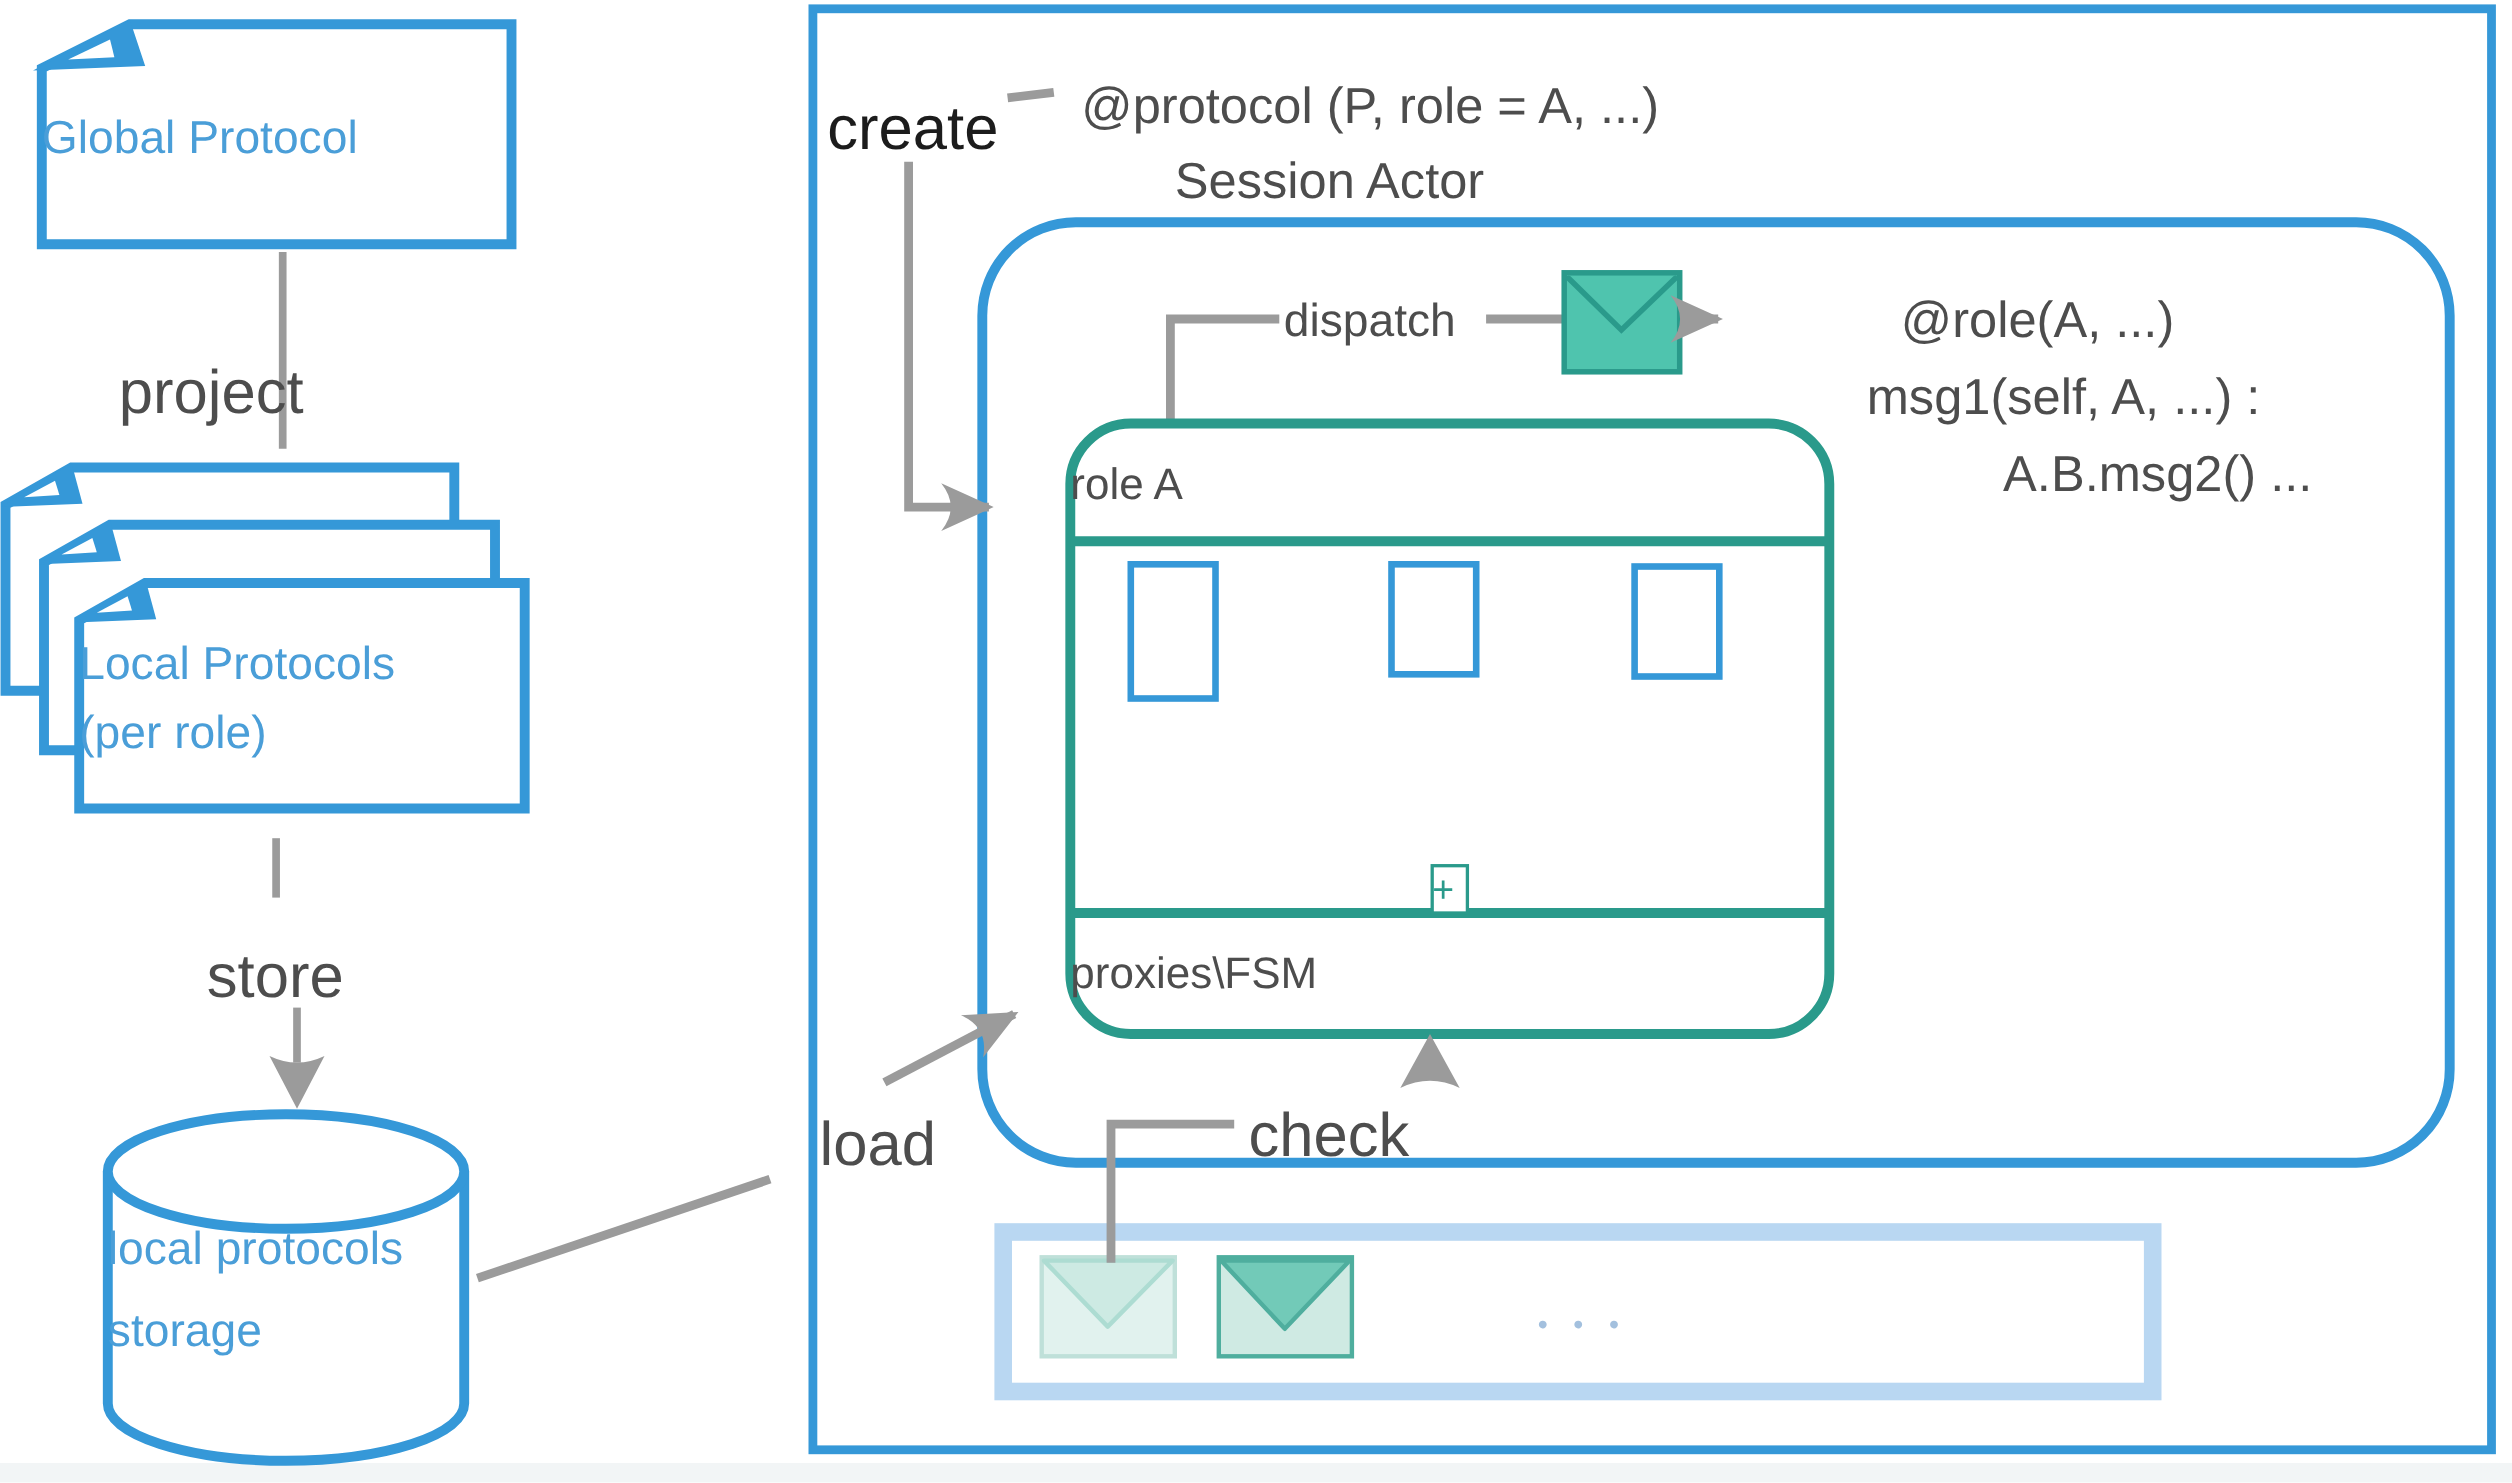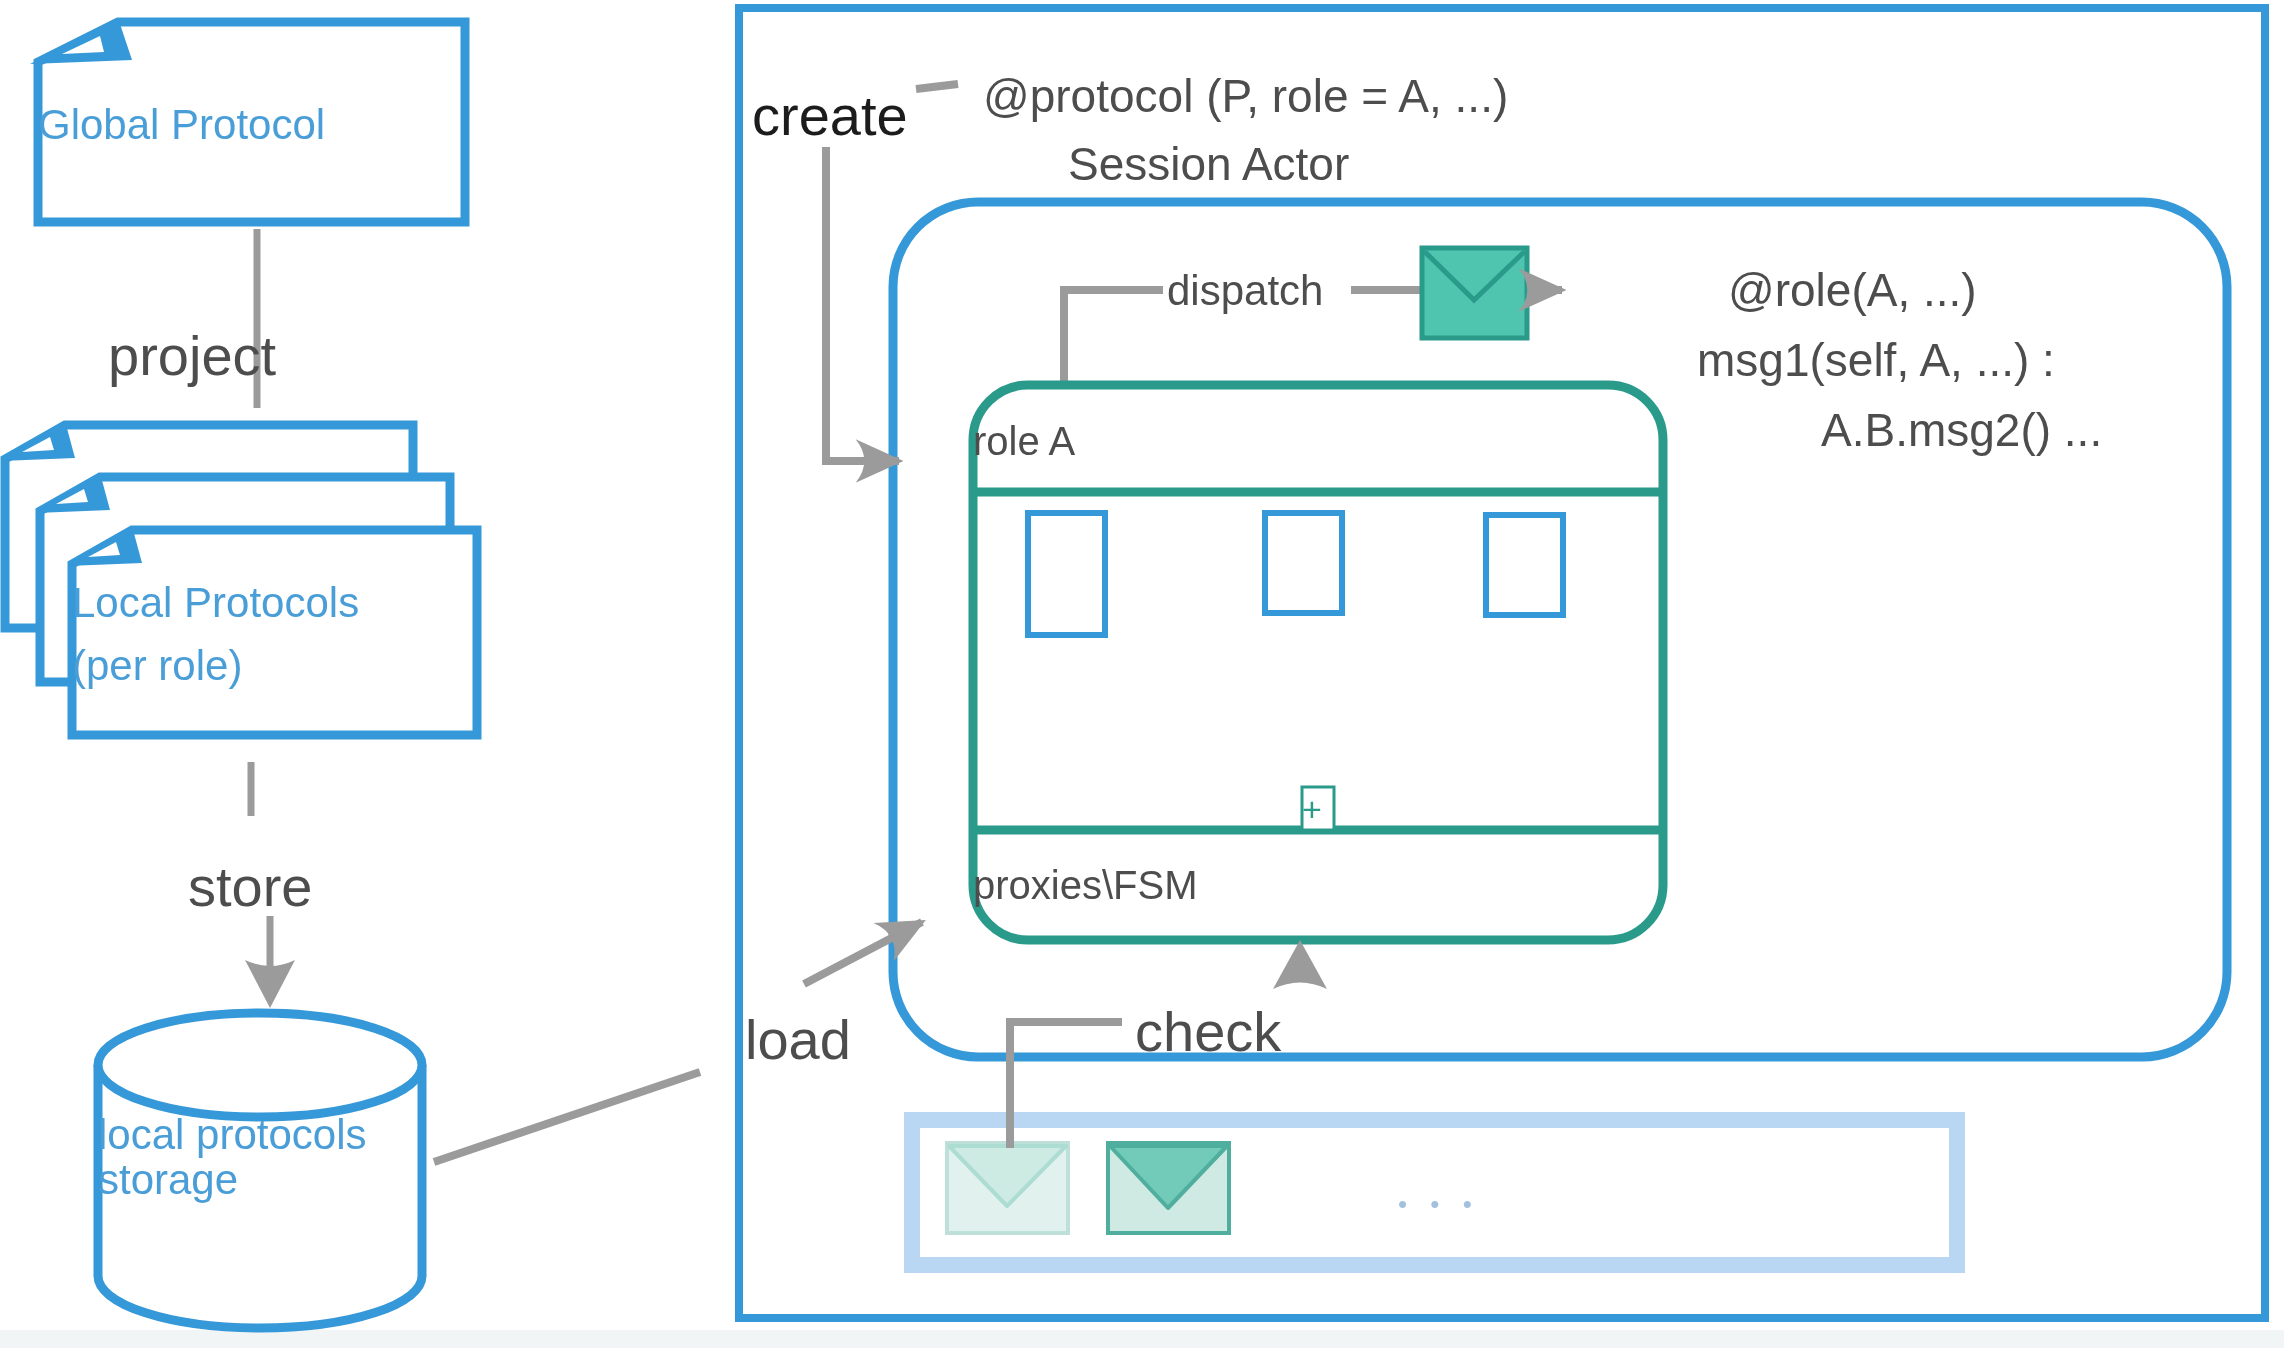--- a/index.html
+++ b/index.html
@@ -17,21 +17,21 @@
   .blue  { color:#4a9ed8; }
   .teal  { color:#2a9a8b; }
   .dark  { color:#1c1c1c; }
   .ctr   { text-align:left; }
   .fs46  { font-size:46px; }
   .fs44  { font-size:56px; }
   .fs42  { font-size:42px; }
   .fs40  { font-size:40px; }
   .fs34  { font-size:34px; }
   .gap18 { margin-top:18px; }
-  .gap30 { }
+  .gap30 { margin-top:30px; }
   .dots  { font-size:26px; letter-spacing:8px; color:#a3c0de; }
 </style>
 </head>
 <body>
 
 <div id="canvas">
 
   <svg id="shapes" viewBox="0 0 2284 1348">
     <defs>
       <marker id="arrow" viewBox="0 0 12 10" refX="11" refY="5" markerWidth="6.5" markerHeight="5.5" orient="auto" markerUnits="strokeWidth">

